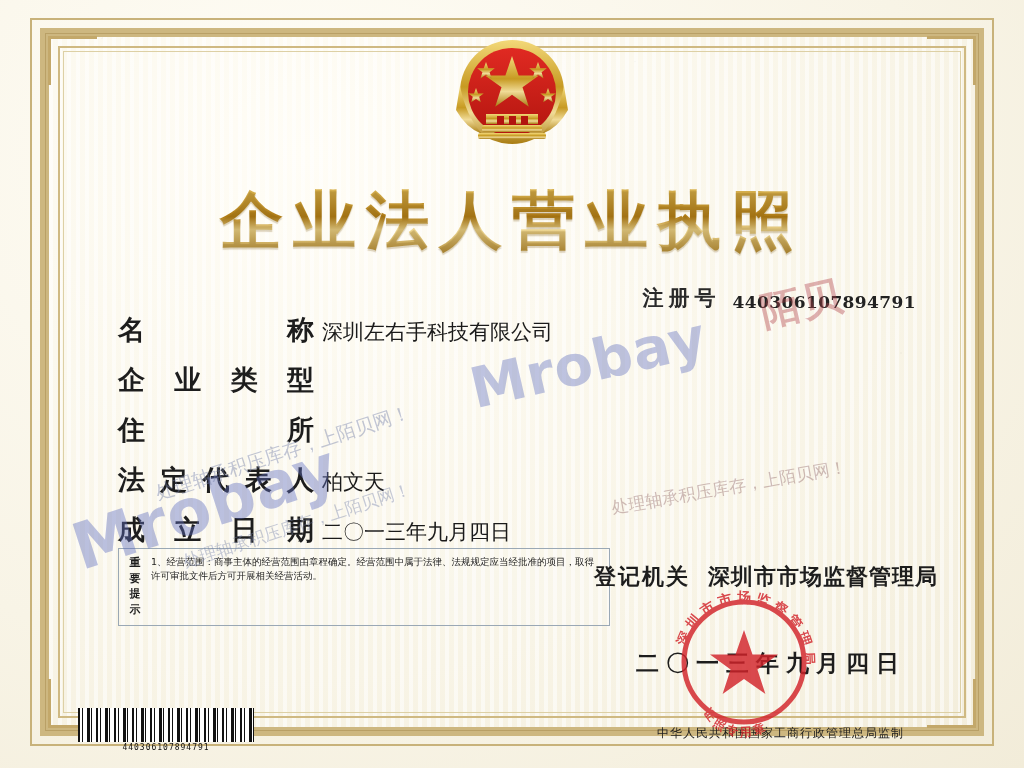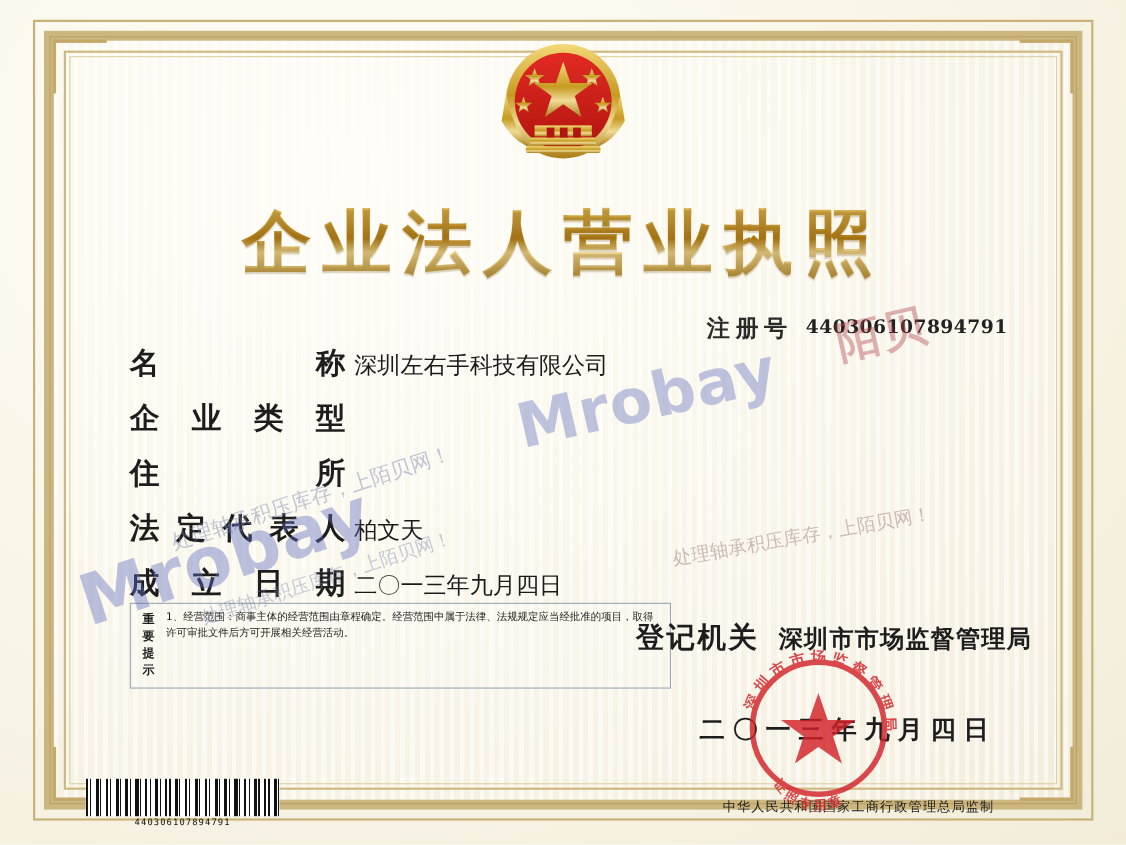--- a/index.html
+++ b/index.html
@@ -98,21 +98,21 @@
     text-shadow: 0 2px 1px rgba(120,85,10,0.25);
     z-index: 4;
   }
 
   
   .reg-row {
     position: absolute;
     right: 108px;
     top: 284px;
     display: flex;
-    align-items: center;
+    align-items: flex-end;
     gap: 12px;
     z-index: 4;
   }
   .reg-label {
     font-family: "DejaVu Serif", "Liberation Serif", serif;
     font-size: 21px;
     font-weight: bold;
     letter-spacing: 5px;
     color: #2a2a2a;
   }
@@ -193,21 +193,21 @@
     position: absolute;
     right: 86px;
     top: 562px;
     display: flex;
     align-items: baseline;
     gap: 18px;
     z-index: 5;
   }
   .authority-label {
     font-family: Liberation Mono, monospace;
-    font-size: 26px;
+    font-size: 22px;
     font-weight: bold;
     letter-spacing: 2px;
     color: #1d1d1d;
   }
   .authority-value {
     font-family: "DejaVu Serif", "Liberation Serif", serif;
     font-size: 22px;
     font-weight: bold;
     letter-spacing: 1px;
     color: #1d1d1d;

